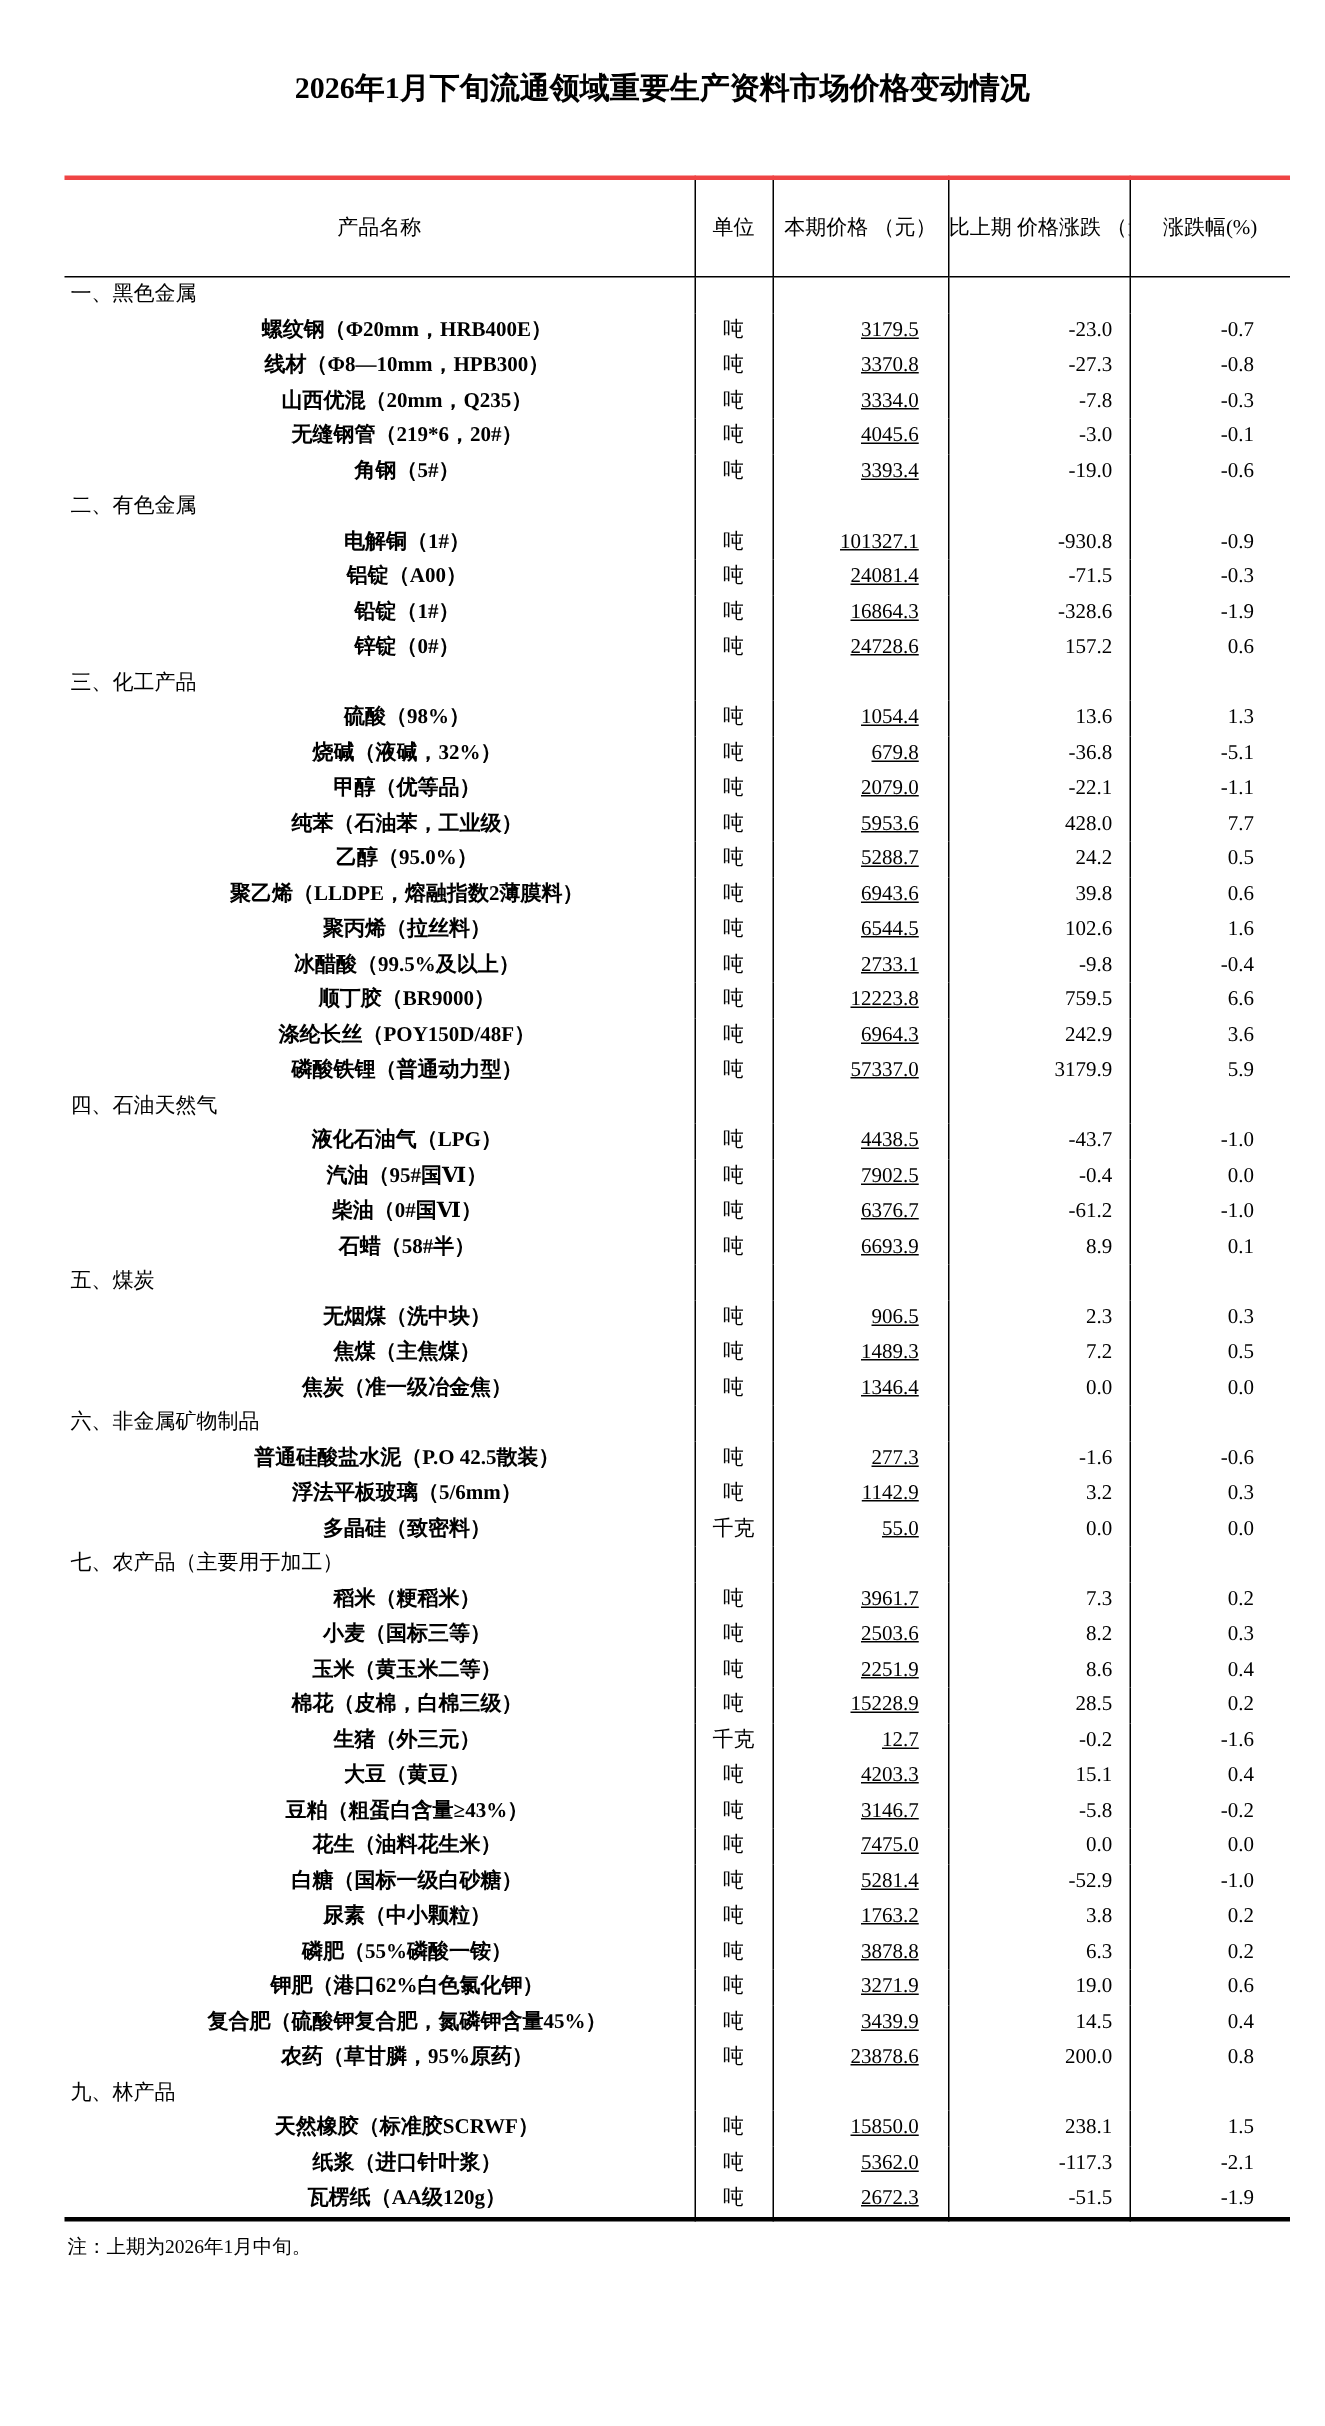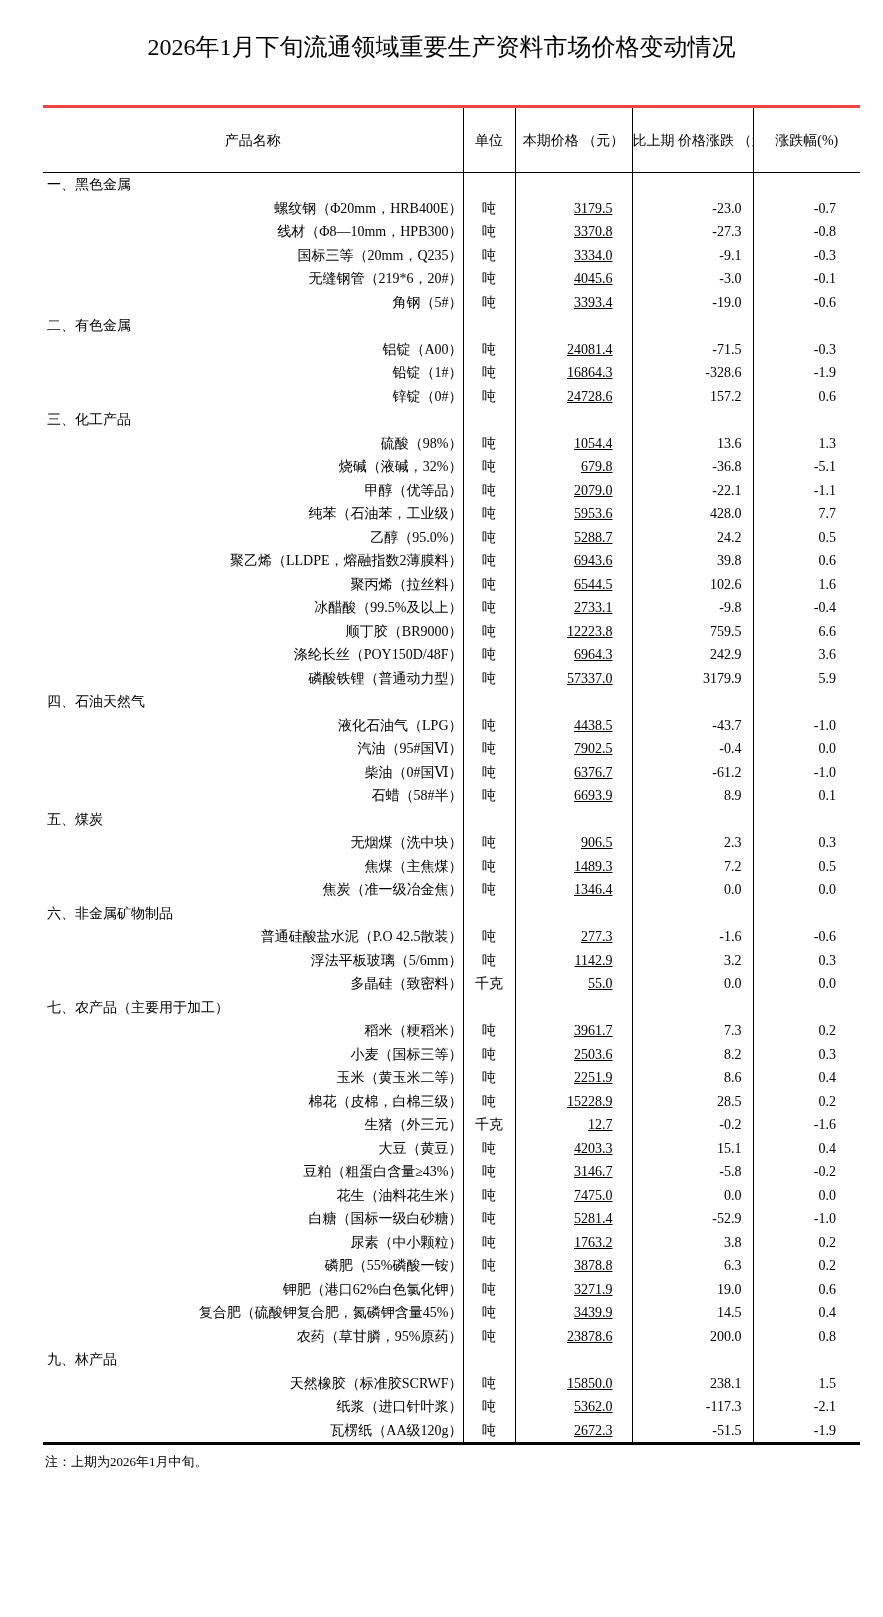--- a/index.html
+++ b/index.html
@@ -8,25 +8,25 @@
     width: 883px;
     height: 1617px;
     background: #ffffff;
     overflow: hidden;
     font-family: "Liberation Serif", "DejaVu Serif", serif;
     color: #000000;
   }
   .page { width: 883px; height: 1617px; position: relative; }
 
   .title {
-    margin: 4px;
+    margin: 16px;
     padding-top: 30px;
     text-align: center;
-    font-size: 24px;
-    font-weight: normal;
+    font-size: 20px;
+    font-weight: bold;
     line-height: 26px;
   }
 
   table.price-table {
     border-collapse: collapse;
     table-layout: fixed;
     width: 817px;
     margin: 45px 0 0 43px;
     border-top: 3px solid #ef4444;
     border-bottom: 3px solid #000;
@@ -59,22 +59,23 @@
     line-height: 19px;
   }
 
   tbody td { height: 23.5px; line-height: 23.5px; }
 
   td.cell-section {
     text-align: left;
     padding-left: 4px;
   }
   td.cell-product {
-    text-align: right;
+    text-align: center;
     padding-left: 37px;
+    font-weight: bold;
   }
   td.cell-unit   { text-align: center; }
   td.cell-price  { text-align: right; padding-right: 19px; text-decoration: underline; }
   td.cell-change { text-align: right; padding-right: 11px; }
   td.cell-pct    { text-align: right; padding-right: 24px; }
 
   .note {
     margin: 0;
     padding: 8px 0 0 45px;
     font-size: 13px;
@@ -124,24 +125,24 @@
           <td class="cell-pct">-0.7</td>
         </tr>
         <tr>
           <td class="cell-product">线材（Φ8—10mm，HPB300）</td>
           <td class="cell-unit">吨</td>
           <td class="cell-price">3370.8</td>
           <td class="cell-change">-27.3</td>
           <td class="cell-pct">-0.8</td>
         </tr>
         <tr>
-          <td class="cell-product">国标三等（20mm，Q235）</td>
+          <td class="cell-product">山西优混（20mm，Q235）</td>
           <td class="cell-unit">吨</td>
           <td class="cell-price">3334.0</td>
-          <td class="cell-change">-9.1</td>
+          <td class="cell-change">-7.8</td>
           <td class="cell-pct">-0.3</td>
         </tr>
         <tr>
           <td class="cell-product">无缝钢管（219*6，20#）</td>
           <td class="cell-unit">吨</td>
           <td class="cell-price">4045.6</td>
           <td class="cell-change">-3.0</td>
           <td class="cell-pct">-0.1</td>
         </tr>
         <tr>
@@ -150,20 +151,27 @@
           <td class="cell-price">3393.4</td>
           <td class="cell-change">-19.0</td>
           <td class="cell-pct">-0.6</td>
         </tr>
         <tr>
           <td class="cell-section">二、有色金属</td>
           <td class="cell-unit"></td>
           <td class="cell-price"></td>
           <td class="cell-change"></td>
           <td class="cell-pct"></td>
+        </tr>
+        <tr>
+          <td class="cell-product">电解铜（1#）</td>
+          <td class="cell-unit">吨</td>
+          <td class="cell-price">101327.1</td>
+          <td class="cell-change">-930.8</td>
+          <td class="cell-pct">-0.9</td>
         </tr>
         <tr>
           <td class="cell-product">铝锭（A00）</td>
           <td class="cell-unit">吨</td>
           <td class="cell-price">24081.4</td>
           <td class="cell-change">-71.5</td>
           <td class="cell-pct">-0.3</td>
         </tr>
         <tr>
           <td class="cell-product">铅锭（1#）</td>

